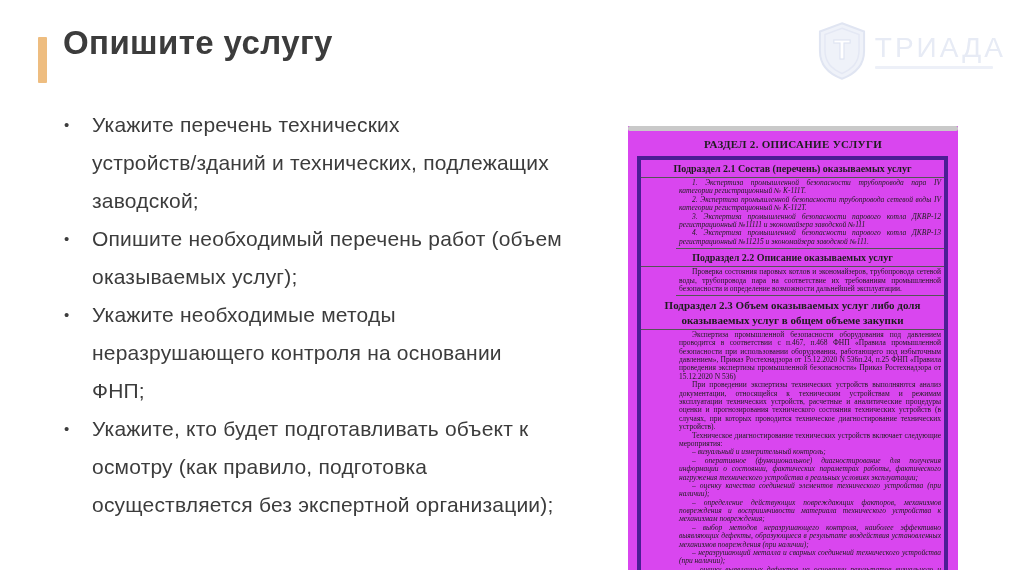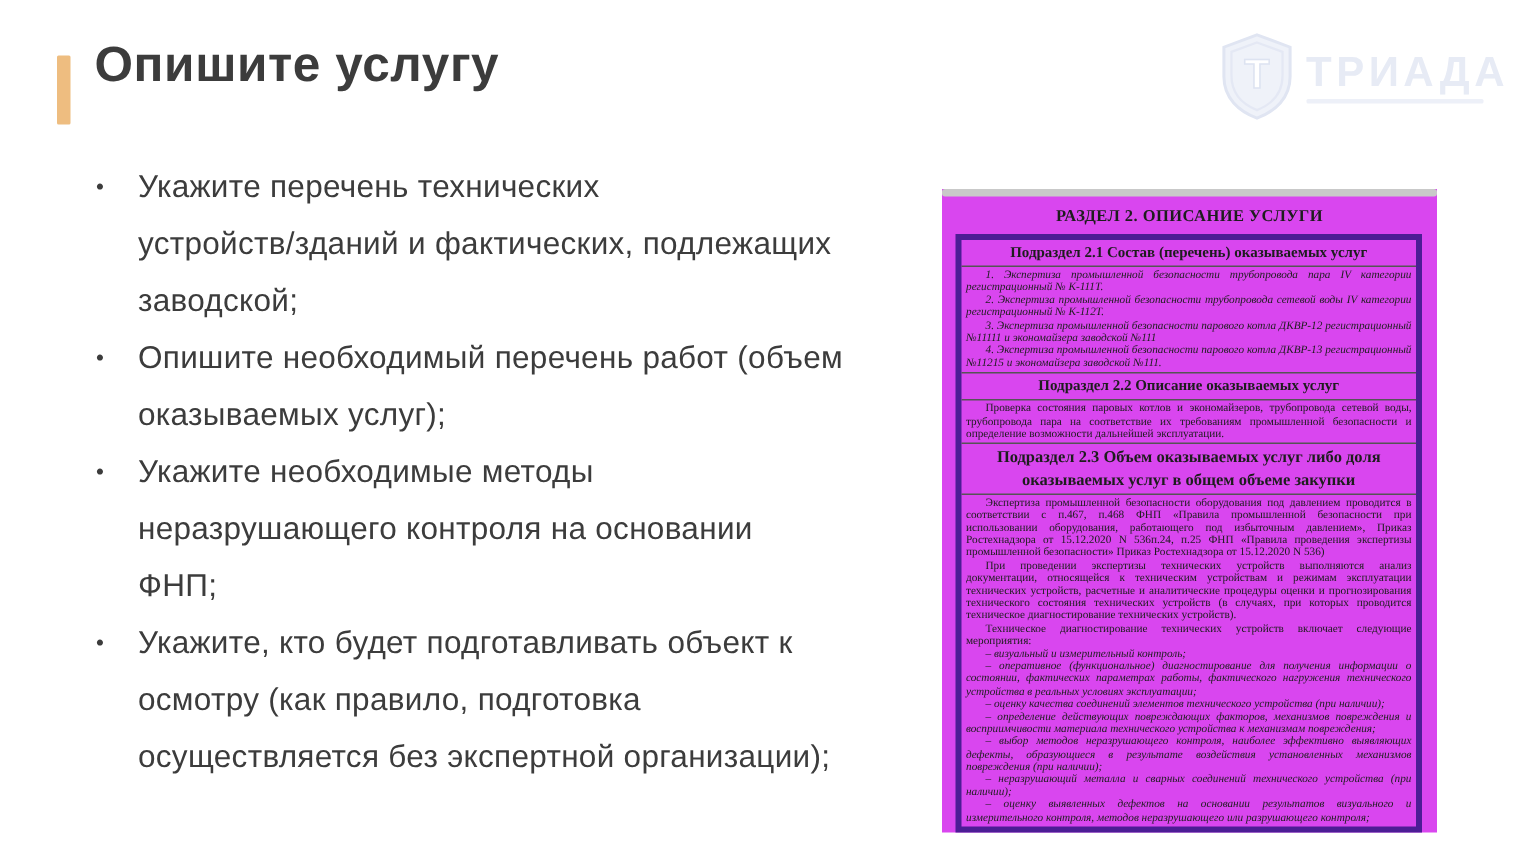--- a/index.html
+++ b/index.html
@@ -23,21 +23,21 @@
     color:#3c3c3c;
   }
   
   .logo {
     position:absolute; top:22px; right:18px;
     display:flex; align-items:center; gap:7px;
   }
   .logo-shield { width:52px; height:58px; }
   .logo-right { display:flex; flex-direction:column; align-items:flex-start; }
   .logo-text {
-    font-size:28px; font-weight:700; letter-spacing:3px;
+    font-size:28px; font-weight:400; letter-spacing:3px;
     color:#e7ebf5; line-height:1;
   }
   .logo-tagline {
     margin-top:4px; width:118px; height:3px;
     background:#edf0f8; border-radius:1px;
   }
   
   .bullets {
     position:absolute; left:62px; top:106px; width:540px;
   }
@@ -71,21 +71,21 @@
     font-family:"Liberation Serif", serif;
     color:#1d1d1d;
   }
   .doc-row { border-bottom:1px solid #555; }
   .doc-row:last-child { border-bottom:none; }
   .doc-header-cell {
     font-weight:700; text-align:center;
     font-size:10px; line-height:1.3; padding:2px 4px;
   }
   .doc-header-cell.big { font-size:11px; }
-  .doc-body-cell { padding:1px 3px 2px 3px; }
+  .doc-body-cell { padding:1px 3px 2px 3px;margin-left:35px; }
   .doc-par {
     font-size:7.5px; line-height:1.12; text-align:justify;
     text-indent:13px;
   }
   .doc-par.it { font-style:italic; }
 </style>
 </head>
 <body>
 
 <div class="accent-bar"></div>
@@ -100,21 +100,21 @@
   <div class="logo-right">
     <div class="logo-text">ТРИАДА</div>
     <div class="logo-tagline"></div>
   </div>
 </div>
 
 <div class="bullets">
   <div class="bullet-item">
     <span class="bullet-dot">•</span>
     <div class="bullet-line">Укажите перечень технических</div>
-    <div class="bullet-line">устройств/зданий и фактических, подлежащих</div>
+    <div class="bullet-line">устройств/зданий и технических, подлежащих</div>
     <div class="bullet-line">заводской;</div>
   </div>
   <div class="bullet-item">
     <span class="bullet-dot">•</span>
     <div class="bullet-line">Опишите необходимый перечень работ (объем</div>
     <div class="bullet-line">оказываемых услуг);</div>
   </div>
   <div class="bullet-item">
     <span class="bullet-dot">•</span>
     <div class="bullet-line">Укажите необходимые методы</div>

